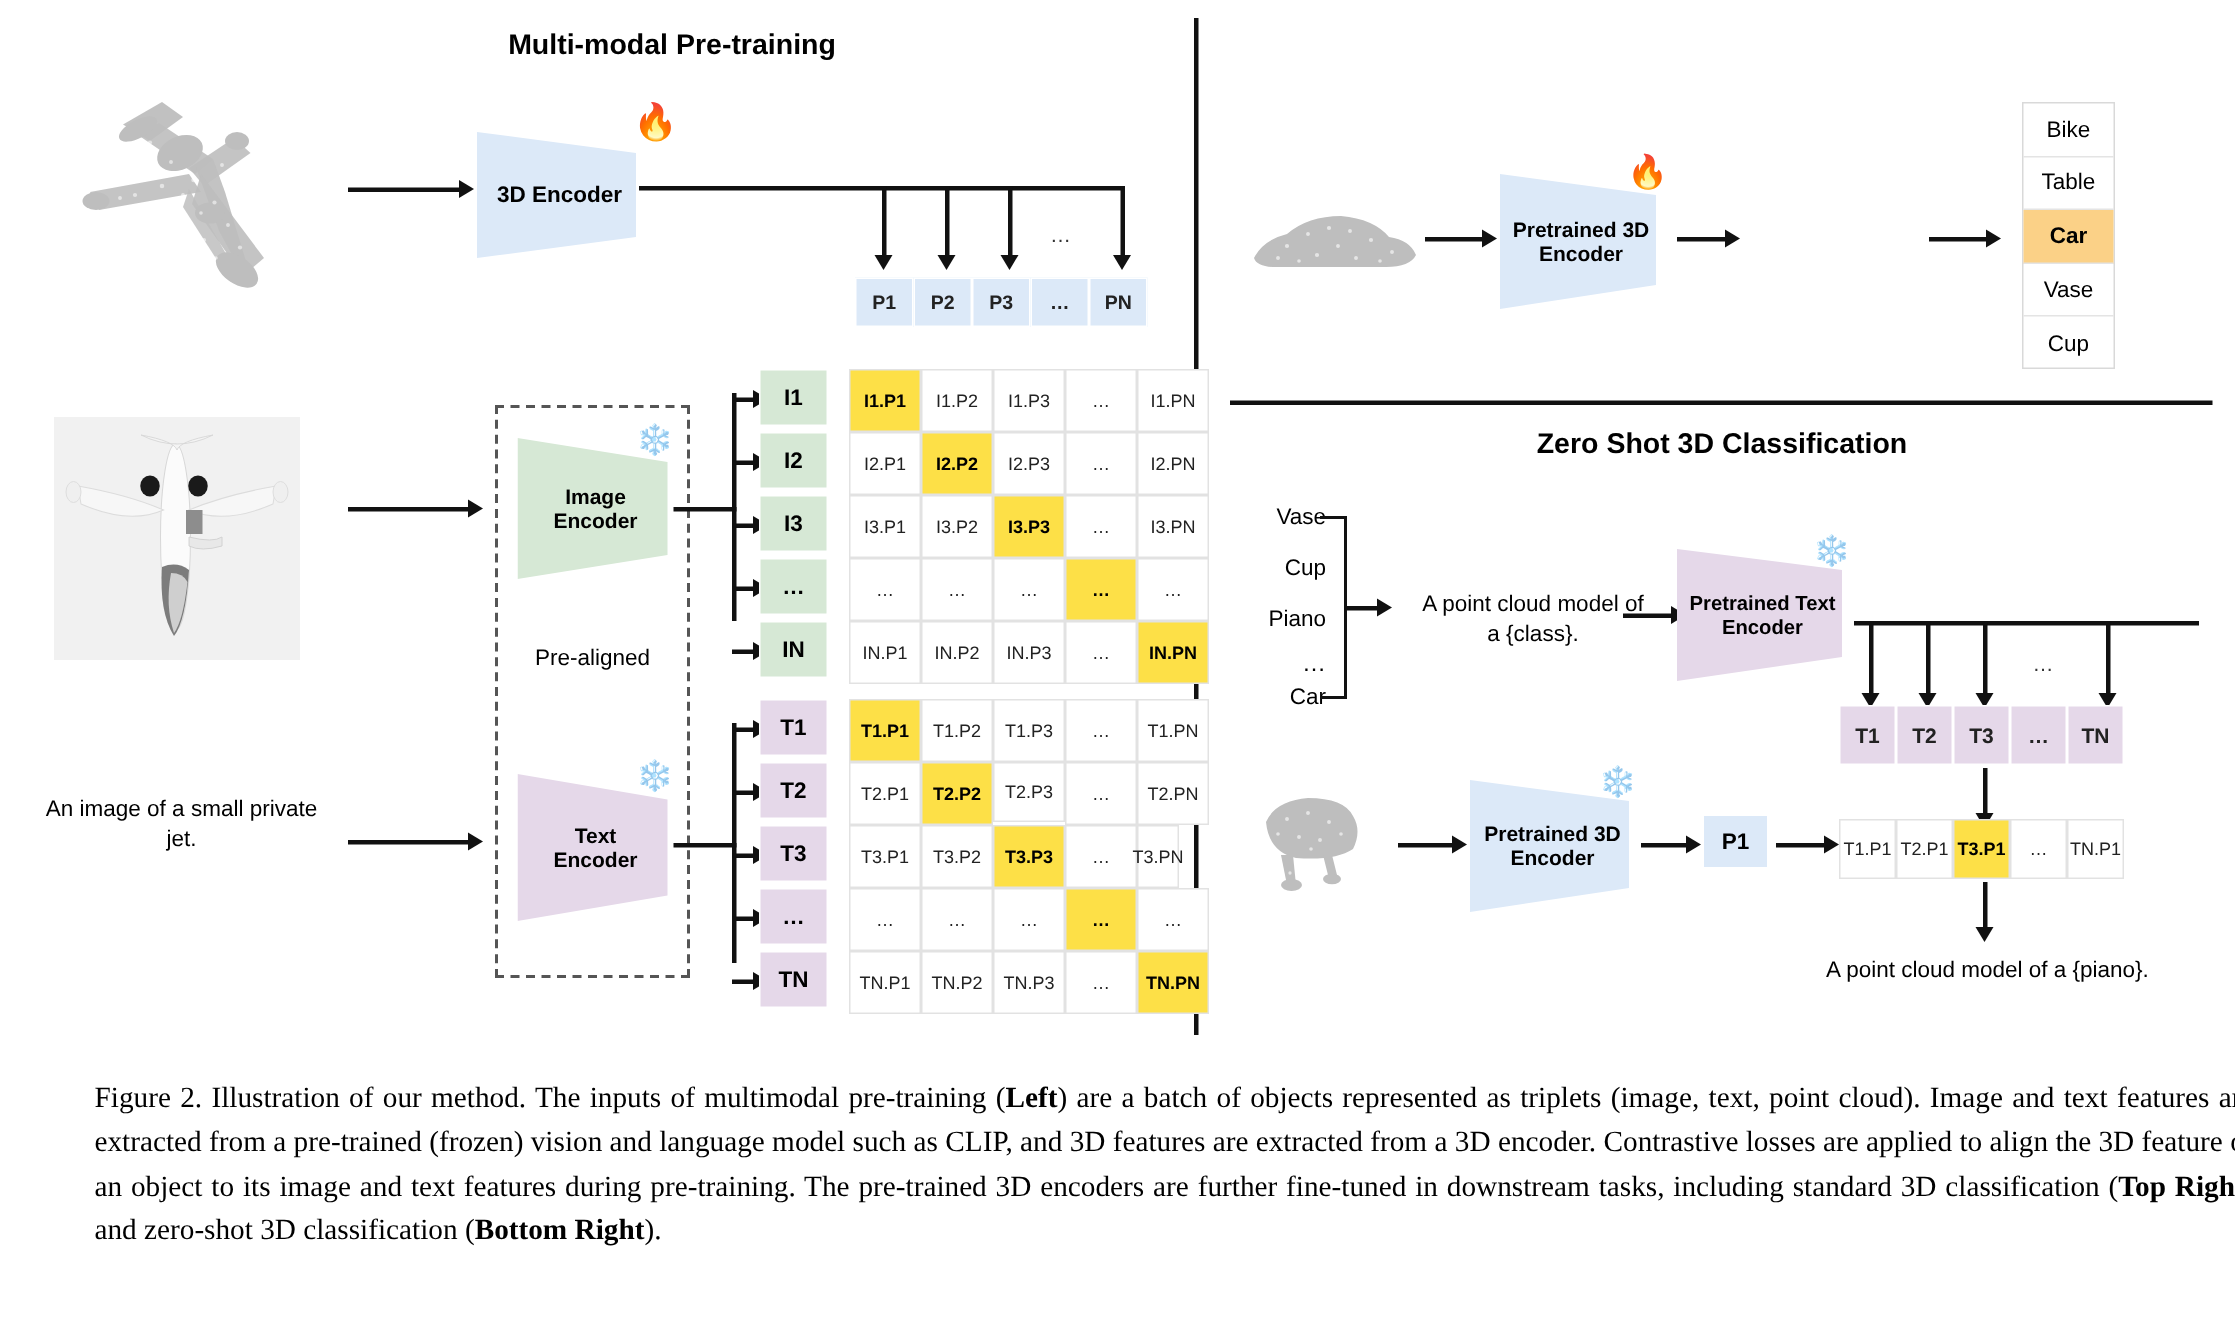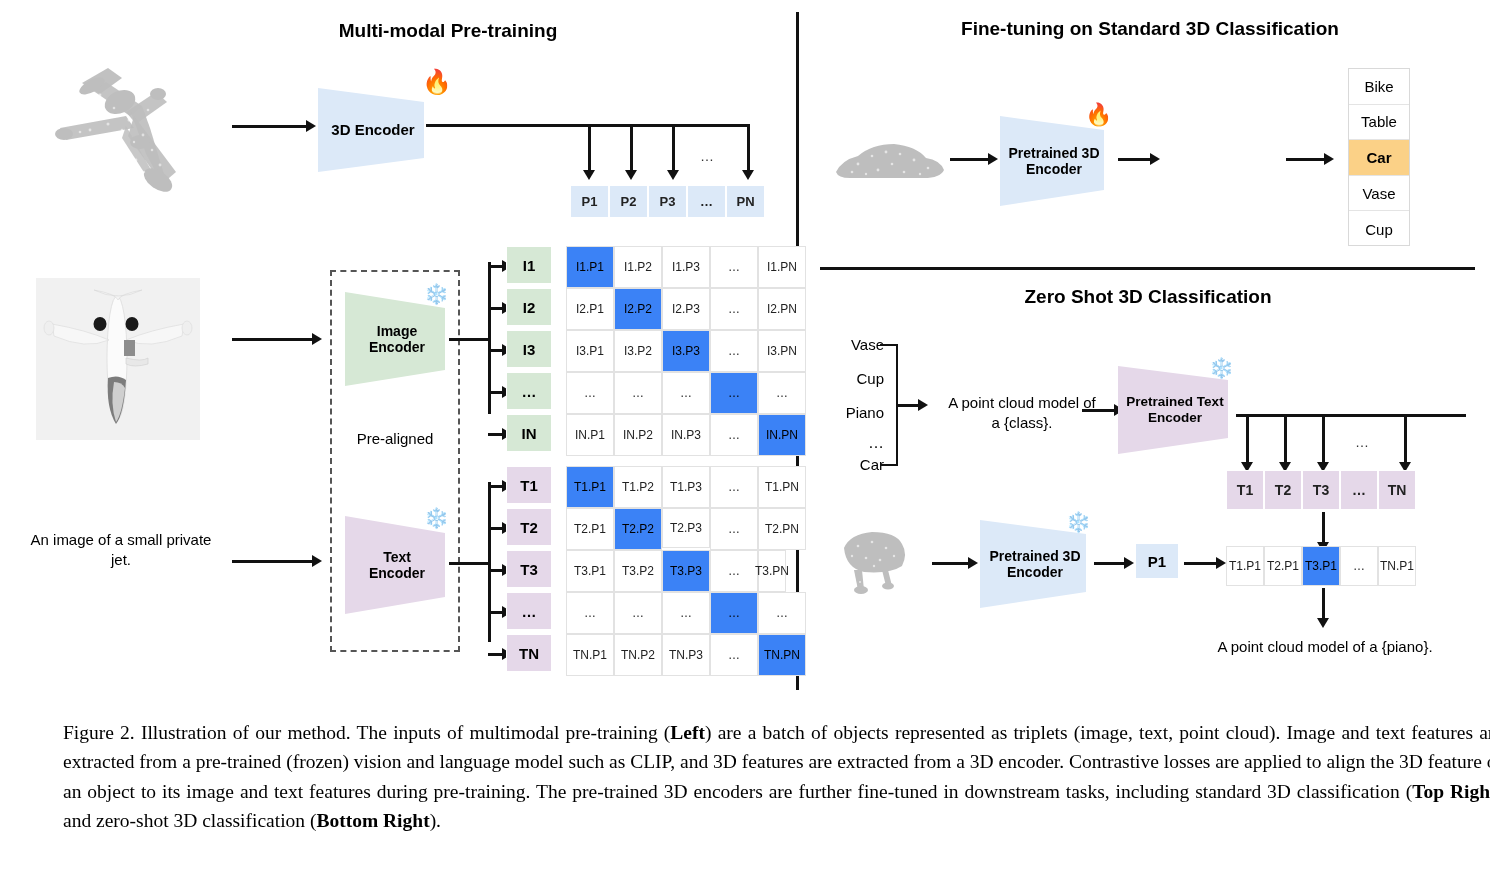--- a/index.html
+++ b/index.html
@@ -19,21 +19,21 @@
 
   .arrow-line{position:absolute;background:#111;}
   .arrowhead{position:absolute;width:0;height:0;}
   .ah-right{border-top:6px solid transparent;border-bottom:6px solid transparent;border-left:10px solid #111;}
   .ah-down{border-left:6px solid transparent;border-right:6px solid transparent;border-top:10px solid #111;}
 
   .cellrow{position:absolute;display:flex;}
   .cell{display:flex;align-items:center;justify-content:center;
         border:1px solid #e2e2e2;box-sizing:border-box;background:#fff;
         font-size:12px;color:#222;}
-  .cell.hl{background:#3b82f6;font-weight:normal;color:#000;}
+  .cell.hl{background:#fde047;font-weight:bold;color:#000;}
 
   .chip{display:flex;align-items:center;justify-content:center;
         font-weight:bold;font-size:15px;box-sizing:border-box;}
   .chip.blue{background:#DCE9F8;}
   .chip.green{background:#D6E8D5;border:1px solid #fff;}
   .chip.purple{background:#E5D8E9;border:1px solid #fff;}
   .dashbox{position:absolute;border:2px dashed #555;box-sizing:border-box;}
   .plain{font-size:15px;}
   .classbox{position:absolute;border:1px solid #d9d9d9;box-sizing:border-box;}
   .classrow{display:flex;align-items:center;justify-content:center;
@@ -294,21 +294,20 @@
       </div>
       <div style="display: flex;">
         <div class="cell" style="width: 48px; height: 42px;">TN.P1</div>
         <div class="cell" style="width: 48px; height: 42px;">TN.P2</div>
         <div class="cell" style="width: 48px; height: 42px;">TN.P3</div>
         <div class="cell" style="width: 48px; height: 42px;">…</div>
         <div class="cell hl" style="width: 48px; height: 42px;">TN.PN</div>
       </div>
     </div>
 
-  <div class="abs panel-title" style="left:880px;top:18px;width:540px;">Fine-tuning on Standard 3D Classification</div>
 
   <svg class="pc" style="left:828px;top:130px;width:120px;height:60px;" viewBox="0 0 120 60">
     <g fill="#BEBEBE">
       <path d="M8,42 Q14,30 30,26 Q44,14 66,14 Q88,16 98,28 Q112,30 116,40 Q112,48 96,48 L22,48 Q10,48 8,42 Z"></path>
     </g>
     <g fill="#ffffff" opacity="0.6">
       <circle cx="30" cy="34" r="1.4"></circle>
         <circle cx="44" cy="26" r="1.3"></circle>
         <circle cx="58" cy="22" r="1.4"></circle>
       <circle cx="72" cy="24" r="1.3"></circle>

